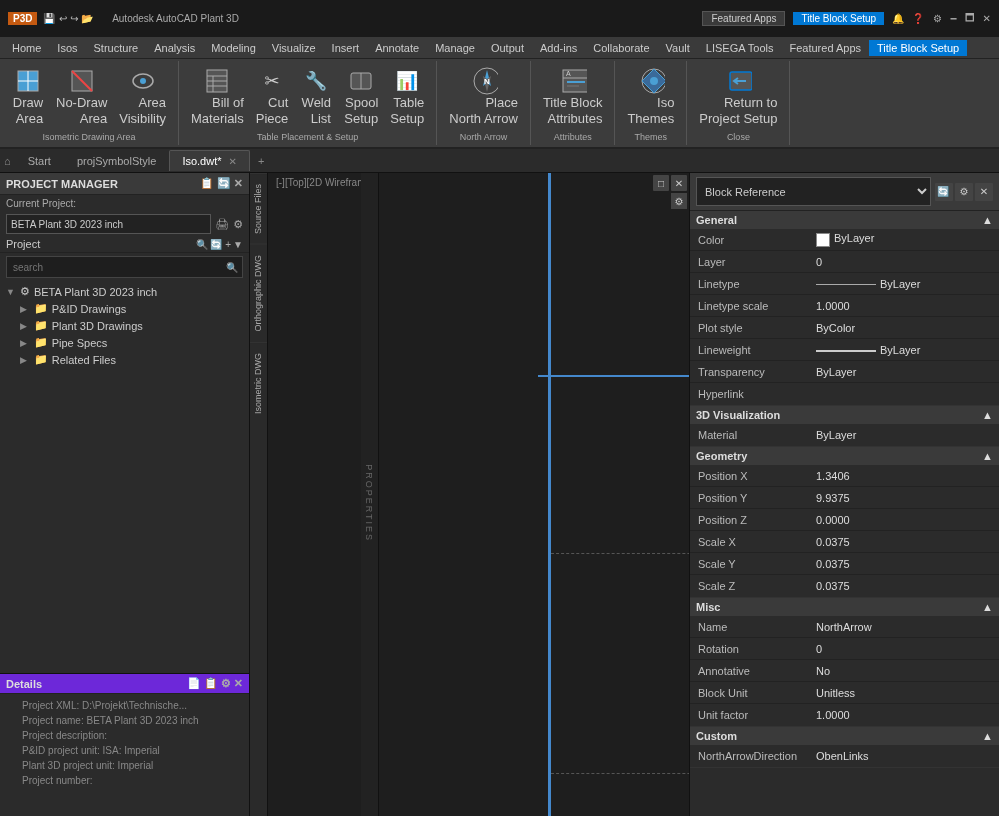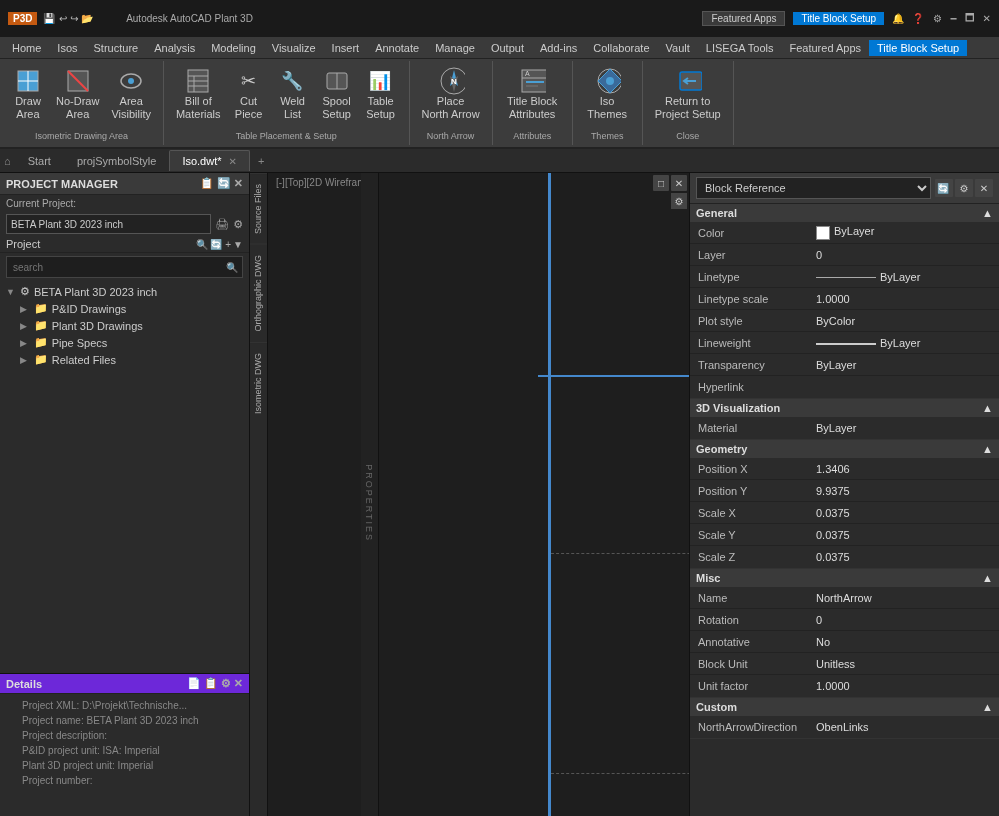--- a/index.html
+++ b/index.html
@@ -14,21 +14,21 @@
     #menu-bar { height: 22px; background: #3a3a3a; display: flex; align-items: center; padding: 0 4px; border-bottom: 1px solid #222; }
     .menu-item { padding: 2px 8px; color: #ccc; font-size: 11px; cursor: pointer; white-space: nowrap; }
     .menu-item.active { background: #0078d4; color: white; }
 
     
     #ribbon { height: 90px; background: #3c3c3c; border-bottom: 2px solid #222; display: flex; align-items: stretch; padding: 2px 0; }
     .ribbon-group { display: flex; flex-direction: column; align-items: center; justify-content: flex-start; border-right: 1px solid #555; padding: 4px 8px; gap: 2px; min-width: 60px; }
     .ribbon-group-label { font-size: 9px; color: #aaa; margin-top: auto; padding-top: 2px; white-space: nowrap; }
     .ribbon-btn { display: flex; flex-direction: column; align-items: center; justify-content: center; cursor: pointer; padding: 2px 4px; border-radius: 2px; min-width: 40px; }
     .ribbon-btn-icon { width: 28px; height: 28px; display: flex; align-items: center; justify-content: center; font-size: 18px; }
-    .ribbon-btn-label { font-size: 11px; color: #ccc; text-align: center; white-space: nowrap; line-height: 1.2; }
+    .ribbon-btn-label { font-size: 13px; color: #ccc; text-align: right; white-space: nowrap; line-height: 1.2; }
     .ribbon-row { display: flex; flex-direction: row; gap: 4px; }
 
     
     #tabs-bar { height: 24px; background: #2b2b2b; display: flex; align-items: center; padding: 0 4px; border-bottom: 1px solid #111; }
     .tab { padding: 4px 12px; font-size: 11px; color: #aaa; cursor: pointer; border: 1px solid transparent; border-bottom: none; border-radius: 2px 2px 0 0; }
     .tab.active { background: #3a3a3a; color: #fff; border-color: #555; }
     .tab-add { padding: 4px 8px; color: #888; cursor: pointer; }
     .tab-close { margin-left: 4px; color: #888; font-size: 10px; }
 
     
@@ -66,21 +66,21 @@
     #viewport-label { position: absolute; top: 4px; left: 8px; font-size: 10px; color: #888; }
     #viewport-controls { position: absolute; top: 2px; right: 2px; display: flex; gap: 2px; }
     .viewport-btn { width: 16px; height: 16px; background: #444; color: #ccc; font-size: 10px; display: flex; align-items: center; justify-content: center; cursor: pointer; border-radius: 1px; }
 
     
     #canvas-area { position: absolute; top: 0; left: 0; right: 0; bottom: 0; }
 
     
     #right-panel { width: 310px; background: #2b2b2b; display: flex; flex-direction: column; border-left: 1px solid #111; overflow-y: auto; }
     #block-ref-header { background: #3a3a3a; padding: 4px 6px; display: flex; align-items: center; justify-content: space-between; border-bottom: 1px solid #222; }
-    #block-ref-selector { flex: 1; background: #222; border: 1px solid #555; color: #ccc; padding: 2px 4px; font-size: 11px; height: 22px; }
+    #block-ref-selector { flex: 1; background: #222; border: 1px solid #555; color: #ccc; padding: 2px 4px; font-size: 11px; height: 29px; }
     #block-ref-icons { display: flex; gap: 3px; }
     .icon-btn { width: 18px; height: 18px; background: #444; color: #ccc; font-size: 10px; display: flex; align-items: center; justify-content: center; cursor: pointer; border-radius: 1px; }
 
     .prop-section { border-bottom: 1px solid #333; }
     .prop-section-header { background: #3a3a3a; padding: 3px 6px; font-size: 11px; font-weight: bold; color: #ddd; cursor: pointer; display: flex; align-items: flex-start; justify-content: space-between; }
     .prop-row { display: flex; align-items: center; border-bottom: 1px solid #222; min-height: 22px; }
     .prop-row:last-child { border-bottom: none; }
     .prop-label { width: 120px; padding: 3px 8px; color: #bbb; font-size: 11px; flex-shrink: 0; }
     .prop-value { flex: 1; padding: 3px 6px; color: #ddd; font-size: 11px; }
     .prop-color-swatch { width: 14px; height: 14px; background: white; border: 1px solid #888; display: inline-block; margin-right: 4px; vertical-align: middle; }
@@ -94,21 +94,21 @@
 
 <div id="top-bar">
   <div id="top-bar-left">
     <span style="background:#c55a11;color:white;padding:1px 5px;font-size:10px;font-weight:bold;">P3D</span>
     <span style="display:flex;gap:3px;color:#bbb;">
       <span style="cursor:pointer;">💾</span>
       <span style="cursor:pointer;">↩</span>
       <span style="cursor:pointer;">↪</span>
       <span style="cursor:pointer;">📂</span>
     </span>
-    <span style="color:#aaa;font-size:10px;margin-left:26px;">Autodesk AutoCAD Plant 3D</span>
+    <span style="color:#aaa;font-size:10px;margin-left:12px;">Autodesk AutoCAD Plant 3D</span>
   </div>
   <div id="top-bar-right">
     <button style="background:#3a3a3a;border:1px solid #555;color:#ccc;padding:1px 8px;font-size:10px;cursor:pointer;">Featured Apps</button>
     <button style="background:#0078d4;border:none;color:white;padding:1px 8px;font-size:10px;cursor:pointer;">Title Block Setup</button>
     <span style="cursor:pointer;color:#aaa;">🔔</span>
     <span style="cursor:pointer;color:#aaa;">❓</span>
     <span style="cursor:pointer;color:#aaa;">⚙</span>
     <span style="cursor:pointer;color:#aaa;">🗕</span>
     <span style="cursor:pointer;color:#aaa;">🗖</span>
     <span style="cursor:pointer;color:#aaa;">✕</span>
@@ -470,20 +470,24 @@
       </div>
       <div class="prop-row">
         <div class="prop-label">Position X</div>
         <div class="prop-value">1.3406</div>
       </div>
       <div class="prop-row">
         <div class="prop-label">Position Y</div>
         <div class="prop-value">9.9375</div>
       </div>
       <div class="prop-row">
+        <div class="prop-label">Position Z</div>
+        <div class="prop-value">0.0000</div>
+      </div>
+      <div class="prop-row">
         <div class="prop-label">Scale X</div>
         <div class="prop-value">0.0375</div>
       </div>
       <div class="prop-row">
         <div class="prop-label">Scale Y</div>
         <div class="prop-value">0.0375</div>
       </div>
       <div class="prop-row">
         <div class="prop-label">Scale Z</div>
         <div class="prop-value">0.0375</div>

